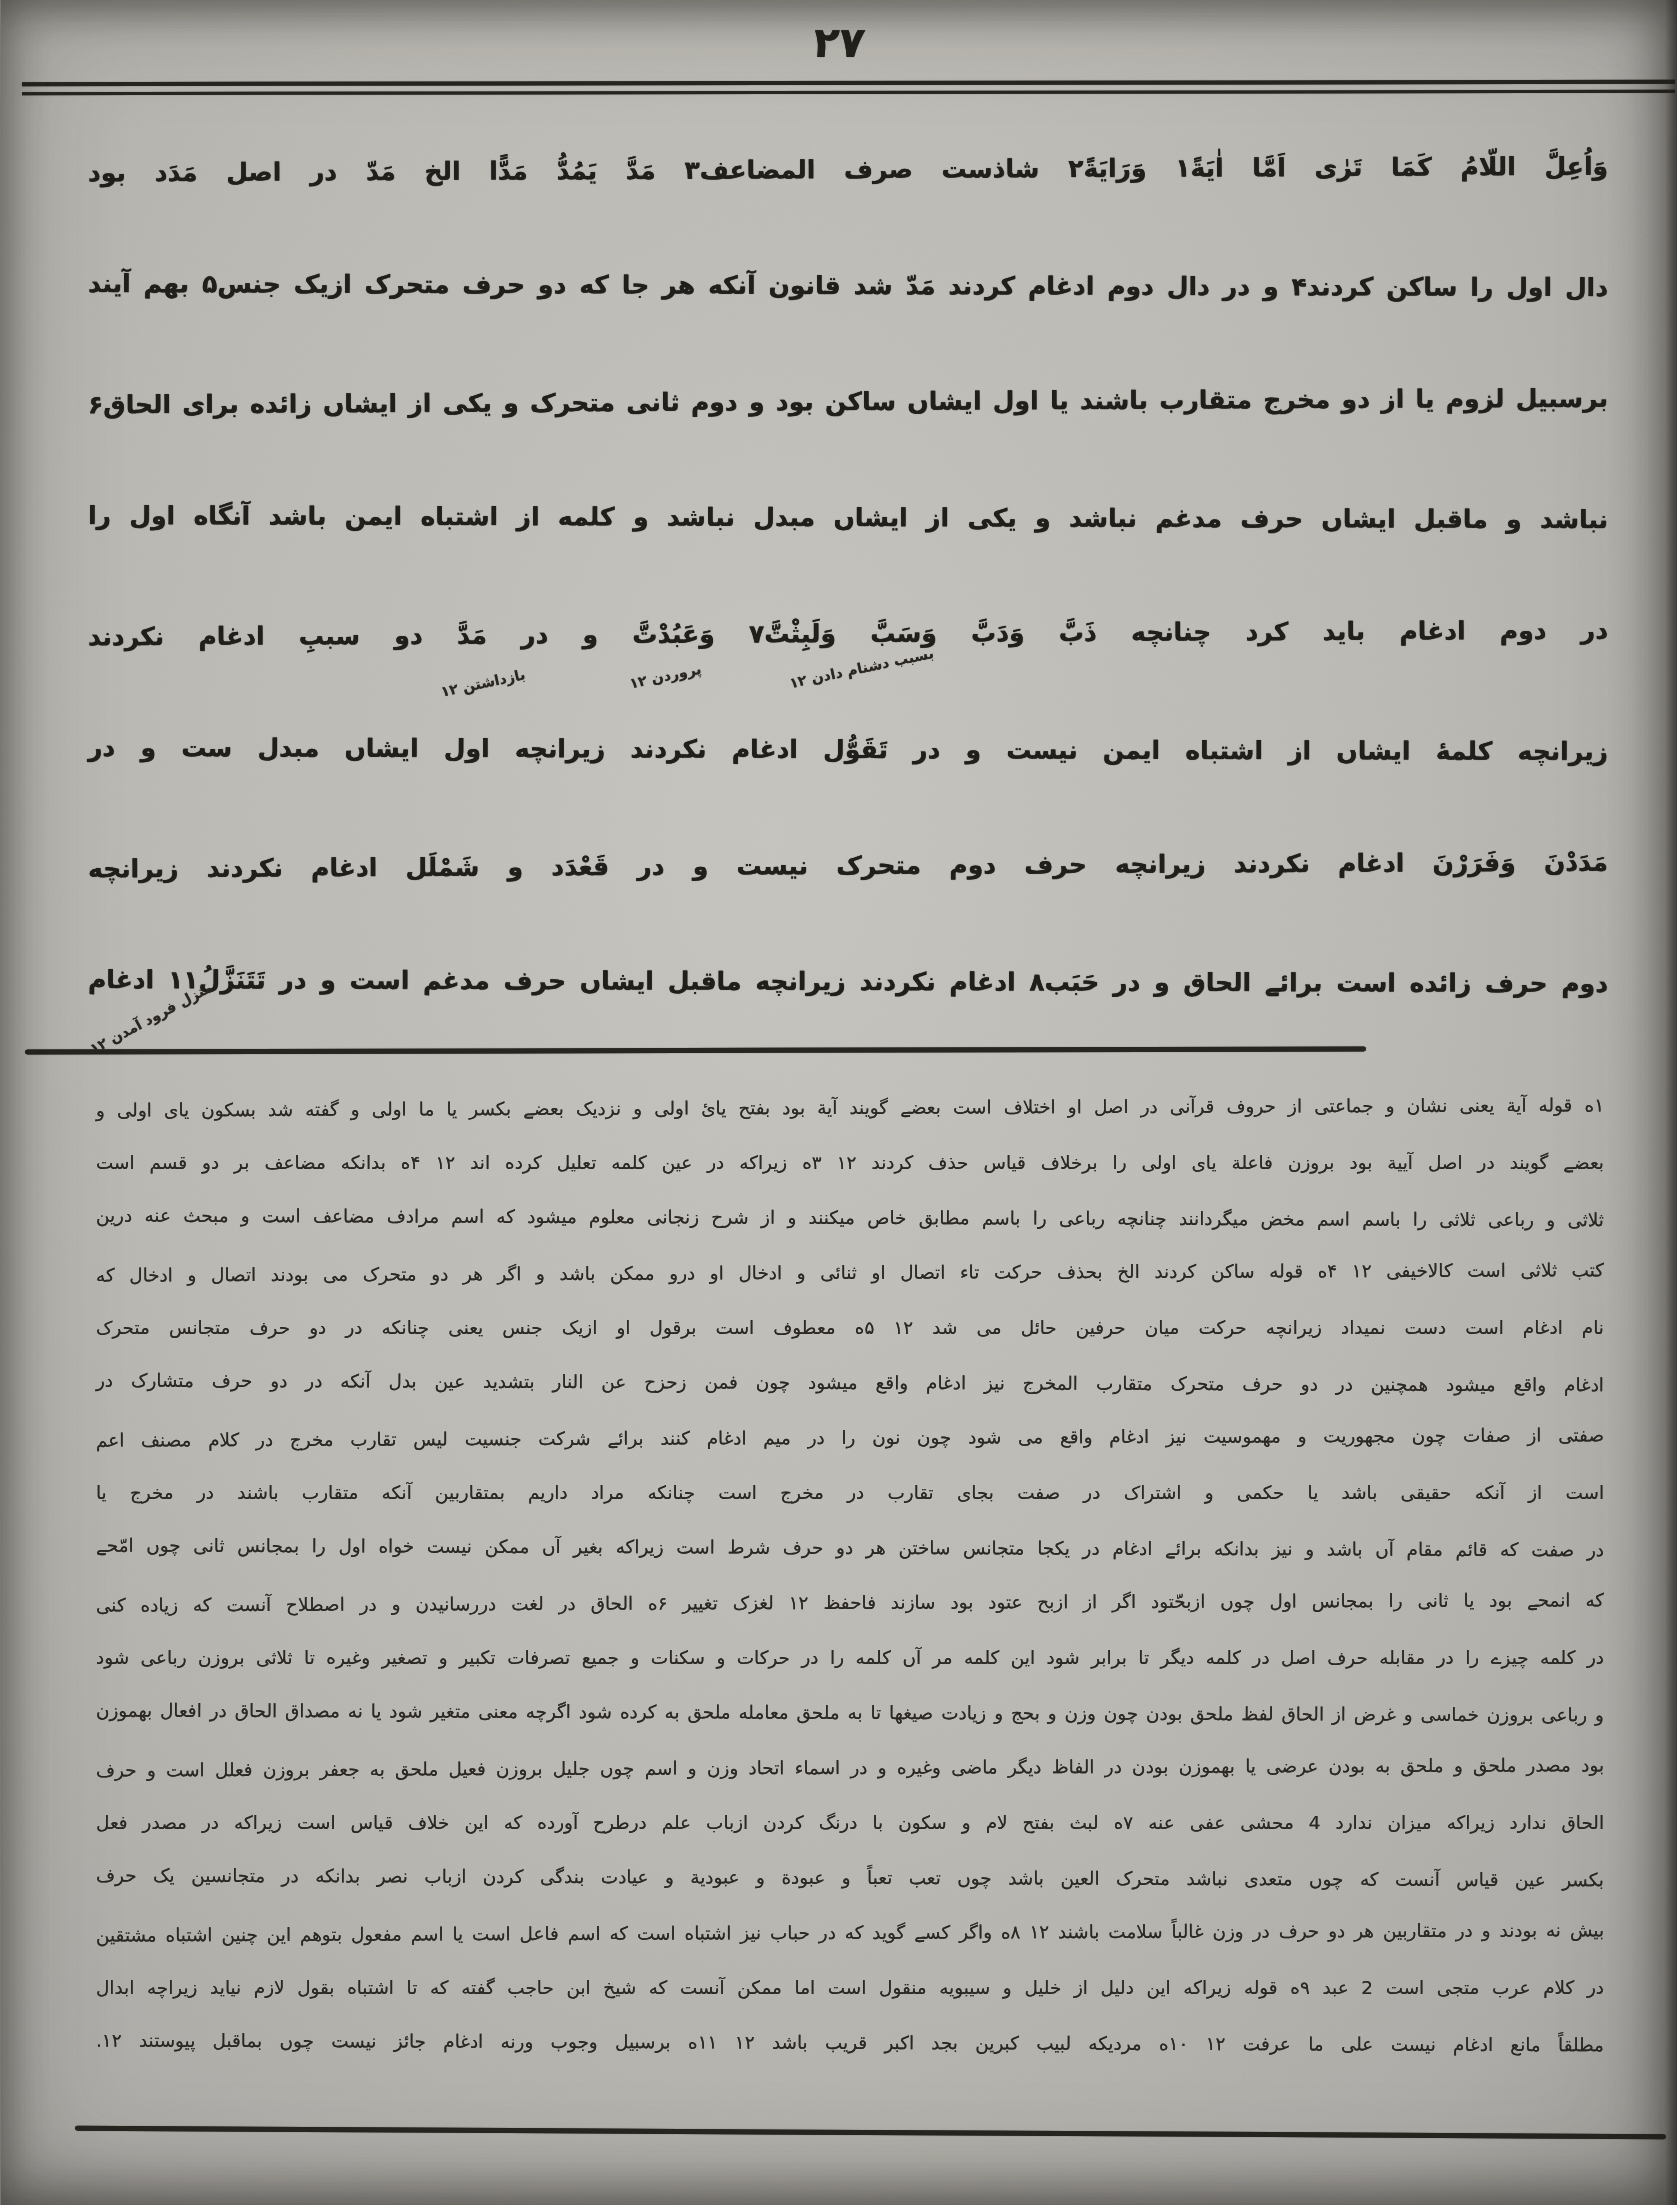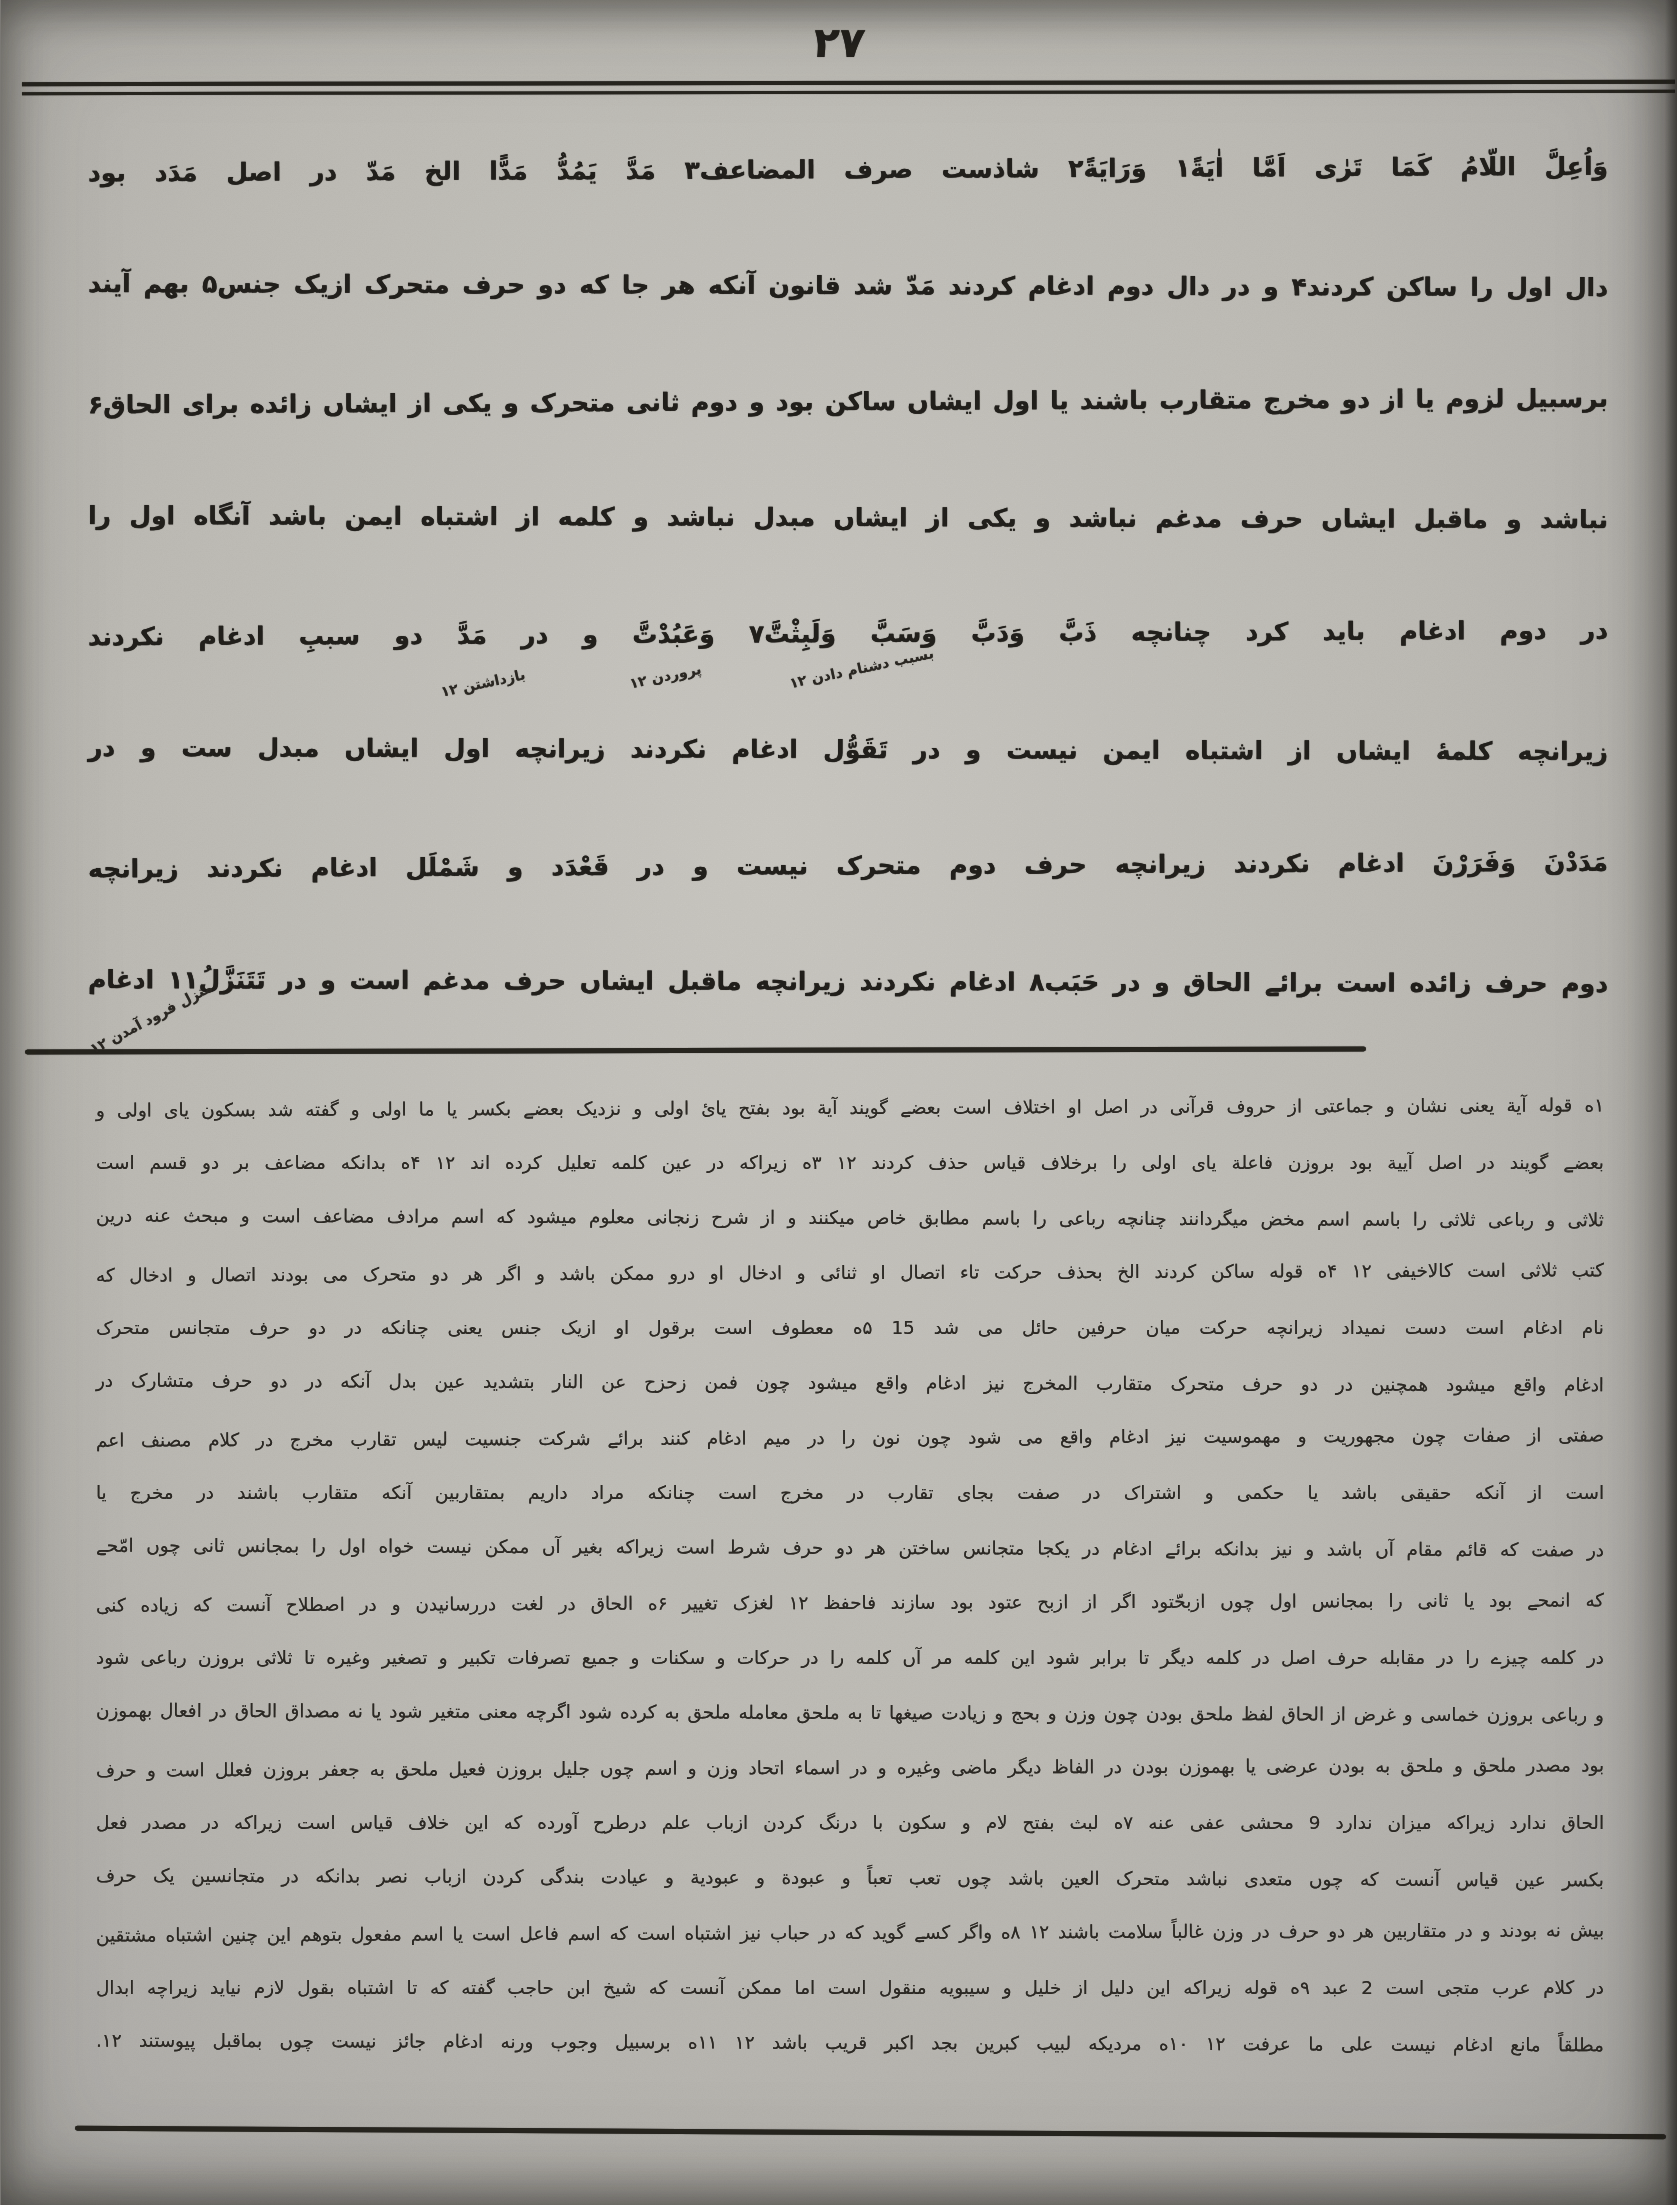--- a/index.html
+++ b/index.html
@@ -108,30 +108,30 @@
     <span class="gloss gloss-end">منزل فرود آمدن ۱۲</span>
   </section>
 
   <div class="separator-rule rule"></div>
 
   <section class="hashiya">
     <div class="hashiya-line">۱ه قوله آیة یعنی نشان و جماعتی از حروف قرآنی در اصل او اختلاف است بعضے گویند آیة بود بفتح یائ اولی و نزدیک بعضے بکسر یا ما اولی و گفته شد بسکون یای اولی و</div>
     <div class="hashiya-line">بعضے گویند در اصل آییة بود بروزن فاعلة یای اولی را برخلاف قیاس حذف کردند ۱۲ ۳ه زیراکه در عین کلمه تعلیل کرده اند ۱۲ ۴ه بدانکه مضاعف بر دو قسم است</div>
     <div class="hashiya-line">ثلاثی و رباعی ثلاثی را باسم اسم مخض میگردانند چنانچه رباعی را باسم مطابق خاص میکنند و از شرح زنجانی معلوم میشود که اسم مرادف مضاعف است و مبحث عنه درین</div>
     <div class="hashiya-line">کتب ثلاثی است کالاخیفی ۱۲ ۴ه قوله ساکن کردند الخ بحذف حرکت تاء اتصال او ثنائی و ادخال او درو ممکن باشد و اگر هر دو متحرک می بودند اتصال و ادخال که</div>
-    <div class="hashiya-line">نام ادغام است دست نمیداد زیرانچه حرکت میان حرفین حائل می شد 15 ۵ه معطوف است برقول او ازیک جنس یعنی چنانکه در دو حرف متجانس متحرک</div>
+    <div class="hashiya-line">نام ادغام است دست نمیداد زیرانچه حرکت میان حرفین حائل می شد ۱۲ ۵ه معطوف است برقول او ازیک جنس یعنی چنانکه در دو حرف متجانس متحرک</div>
     <div class="hashiya-line">ادغام واقع میشود همچنین در دو حرف متحرک متقارب المخرج نیز ادغام واقع میشود چون فمن زحزح عن النار بتشدید عین بدل آنکه در دو حرف متشارک در</div>
     <div class="hashiya-line">صفتی از صفات چون مجهوریت و مهموسیت نیز ادغام واقع می شود چون نون را در میم ادغام کنند برائے شرکت جنسیت لیس تقارب مخرج در کلام مصنف اعم</div>
     <div class="hashiya-line">است از آنکه حقیقی باشد یا حکمی و اشتراک در صفت بجای تقارب در مخرج است چنانکه مراد داریم بمتقاربین آنکه متقارب باشند در مخرج یا</div>
     <div class="hashiya-line">در صفت که قائم مقام آں باشد و نیز بدانکه برائے ادغام در یکجا متجانس ساختن هر دو حرف شرط است زیراکه بغیر آں ممکن نیست خواه اول را بمجانس ثانی چوں امّحے</div>
     <div class="hashiya-line">که انمحے بود یا ثانی را بمجانس اول چوں ازبحّتود اگر از ازبح عتود بود سازند فاحفظ ۱۲ لغزک تغییر ۶ه الحاق در لغت دررسانیدن و در اصطلاح آنست که زیاده کنی</div>
     <div class="hashiya-line">در کلمه چیزے را در مقابله حرف اصل در کلمه دیگر تا برابر شود این کلمه مر آں کلمه را در حرکات و سکنات و جمیع تصرفات تکبیر و تصغیر وغیره تا ثلاثی بروزن رباعی شود</div>
     <div class="hashiya-line">و رباعی بروزن خماسی و غرض از الحاق لفظ ملحق بودن چون وزن و بحج و زیادت صیغها تا به ملحق معامله ملحق به کرده شود اگرچه معنی متغیر شود یا نه مصداق الحاق در افعال بهموزن</div>
     <div class="hashiya-line">بود مصدر ملحق و ملحق به بودن عرضی یا بهموزن بودن در الفاظ دیگر ماضی وغیره و در اسماء اتحاد وزن و اسم چوں جلیل بروزن فعیل ملحق به جعفر بروزن فعلل است و حرف</div>
-    <div class="hashiya-line">الحاق ندارد زیراکه میزان ندارد 9 محشی عفی عنه ۷ه لبث بفتح لام و سکون با درنگ کردن ازباب علم درطرح آورده که این خلاف قیاس است زیراکه در مصدر فعل</div>
+    <div class="hashiya-line">الحاق ندارد زیراکه میزان ندارد 4 محشی عفی عنه ۷ه لبث بفتح لام و سکون با درنگ کردن ازباب علم درطرح آورده که این خلاف قیاس است زیراکه در مصدر فعل</div>
     <div class="hashiya-line">بکسر عین قیاس آنست که چوں متعدی نباشد متحرک العین باشد چوں تعب تعباً و عبودة و عبودیة و عیادت بندگی کردن ازباب نصر بدانکه در متجانسین یک حرف</div>
     <div class="hashiya-line">بیش نه بودند و در متقاربین هر دو حرف در وزن غالباً سلامت باشند ۱۲ ۸ه واگر کسے گوید که در حباب نیز اشتباه است که اسم فاعل است یا اسم مفعول بتوهم این چنین اشتباه مشتقین</div>
     <div class="hashiya-line">در کلام عرب متجی است 2 عبد ۹ه قوله زیراکه این دلیل از خلیل و سیبویه منقول است اما ممکن آنست که شیخ ابن حاجب گفته که تا اشتباه بقول لازم نیاید زیراچه ابدال</div>
     <div class="hashiya-line">مطلقاً مانع ادغام نیست علی ما عرفت ۱۲ ۱۰ه مردیکه لبیب کبرین بجد اکبر قریب باشد ۱۲ ۱۱ه برسبیل وجوب ورنه ادغام جائز نیست چوں بماقبل پیوستند ۱۲.</div>
   </section>
 
   <div class="bottom-rule rule"></div>
 
   <svg class="grain" width="1678" height="2205" xmlns="http://www.w3.org/2000/svg" viewBox="0 0 2004 2634">
     <filter id="paperNoise">

